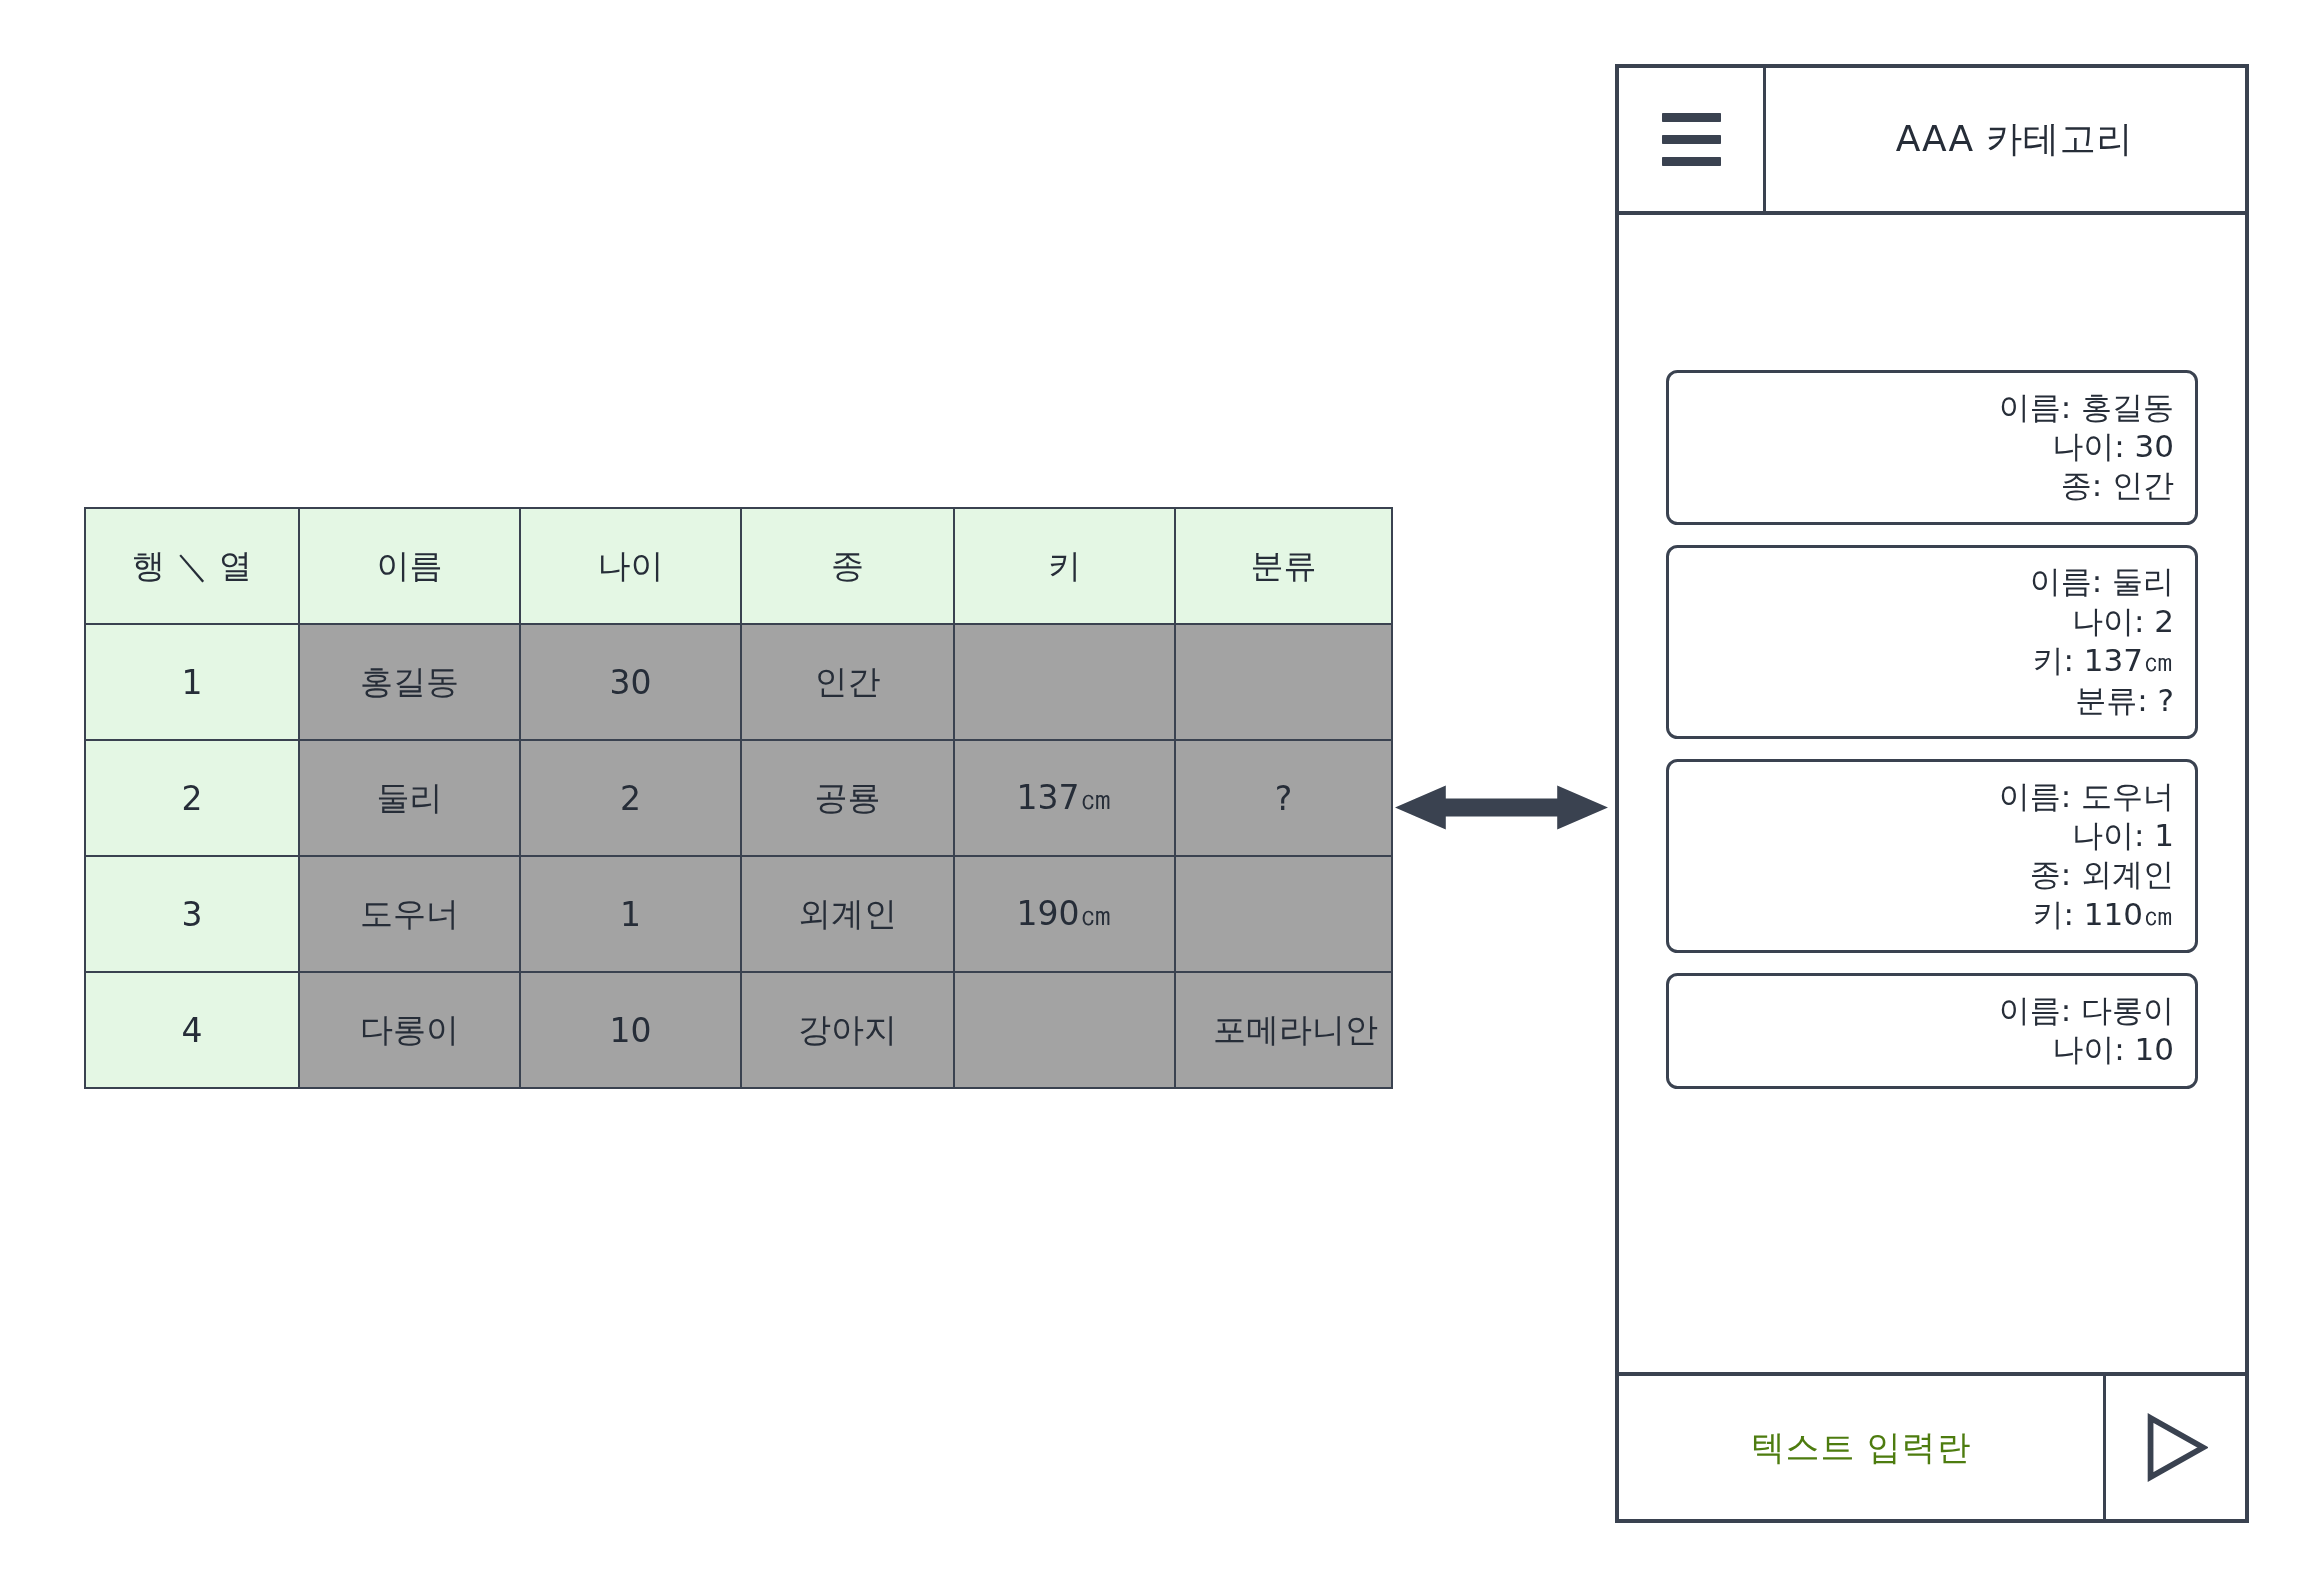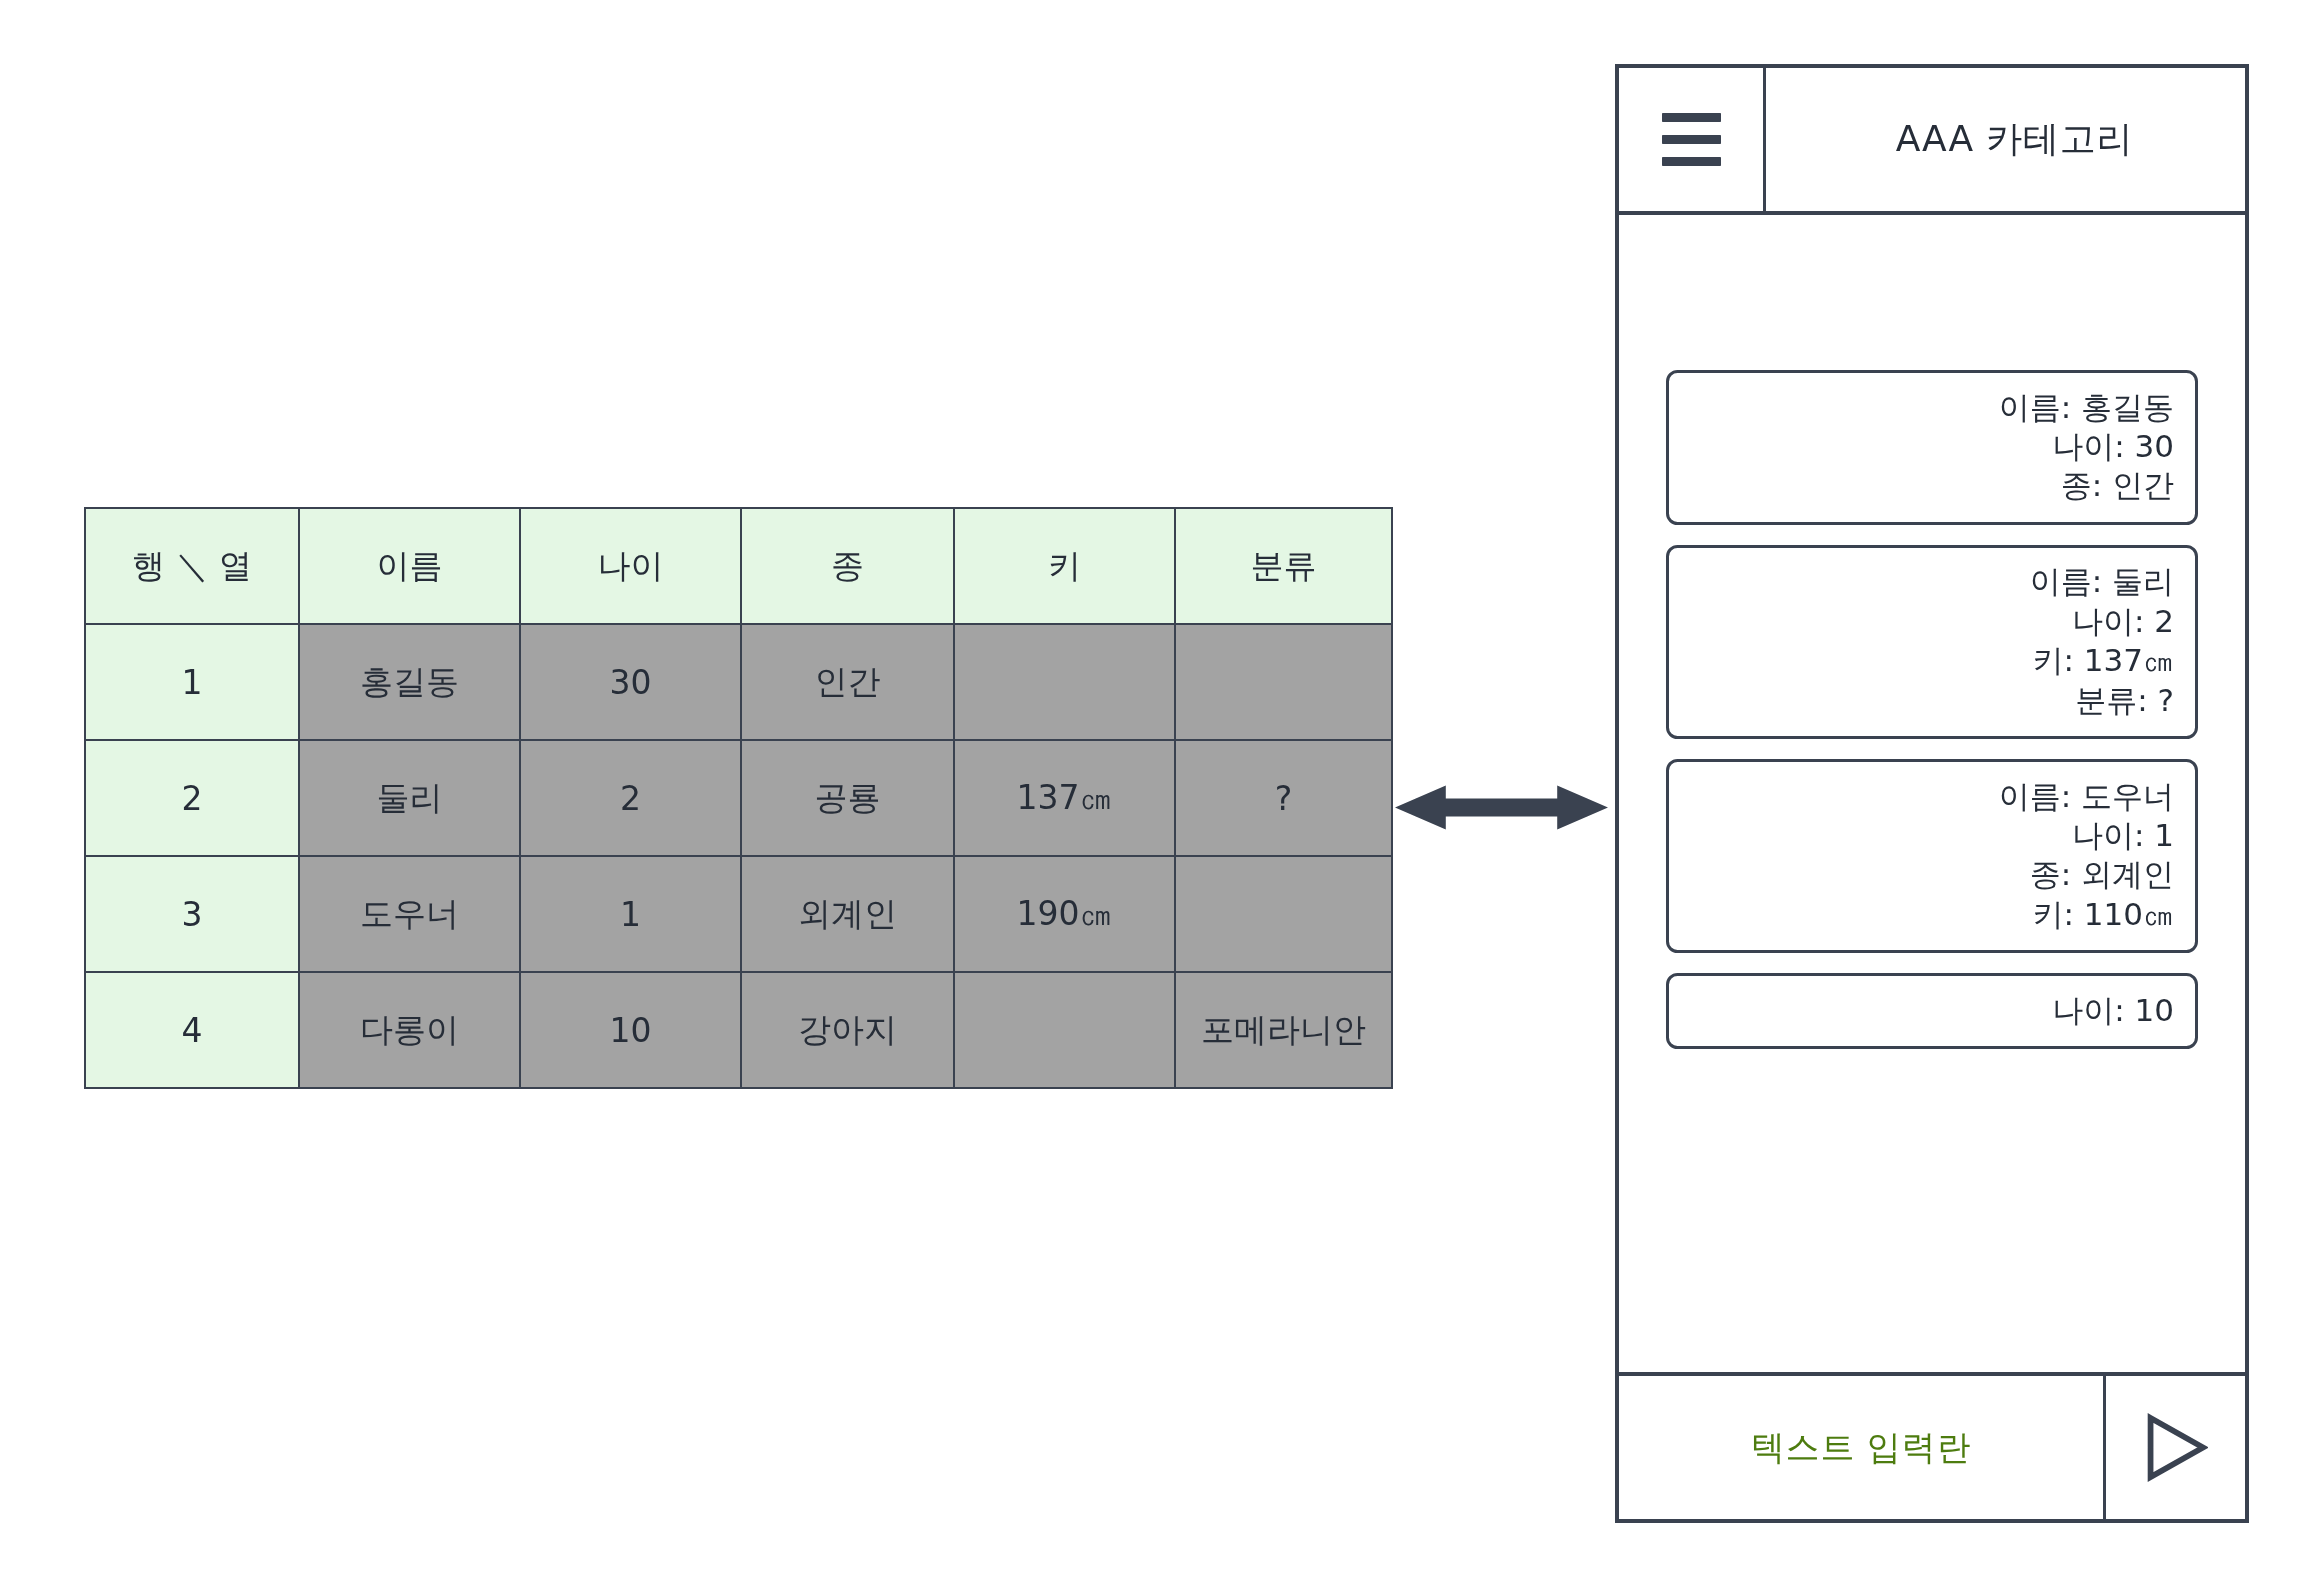--- a/index.html
+++ b/index.html
@@ -30,21 +30,21 @@
     color: #262d38;
     padding: 0 4.9px;
     white-space: nowrap;
   }
   table.grid thead th { background: #e4f7e4; height: 116px; }
   table.grid tbody td { background: #a3a3a3; height: 116px; }
   table.grid tbody td.rowhead { background: #e4f7e4; }
   col.c0 { width: 214px; } col.c1 { width: 221px; } col.c2 { width: 221px; }
   col.c3 { width: 213px; } col.c4 { width: 221px; } col.c5 { width: 217px; }
   .cell-overflow { position: relative; overflow: visible; }
-  .cell-overflow span { position: relative; left: 0; }
+  .cell-overflow span { position: relative; left: 12px; }
 
   
   #arrow {
     position: absolute; left: 1395px; top: 782px;
     width: 213px; height: 51px;
   }
 
   
   #phone {
     position: absolute; left: 1615px; top: 64px;
@@ -197,20 +197,21 @@
       </div>
 
       <div class="card">
         <div class="line">이름: 도우너</div>
         <div class="line">나이: 1</div>
         <div class="line">종: 외계인</div>
         <div class="line">키: 110㎝</div>
       </div>
 
       <div class="card">
+        <div class="line">이름: 다롱이</div>
         <div class="line">나이: 10</div>
       </div>
 
     </div>
 
     <div id="phone-footer">
       <div id="text-input">텍스트 입력란</div>
       <div id="send-button">
         <svg width="64" height="69" viewBox="0 0 78 84">
           <polygon points="8,6 72,42 8,78" fill="none" stroke="#3a4250" stroke-width="7" stroke-linejoin="miter"></polygon>

